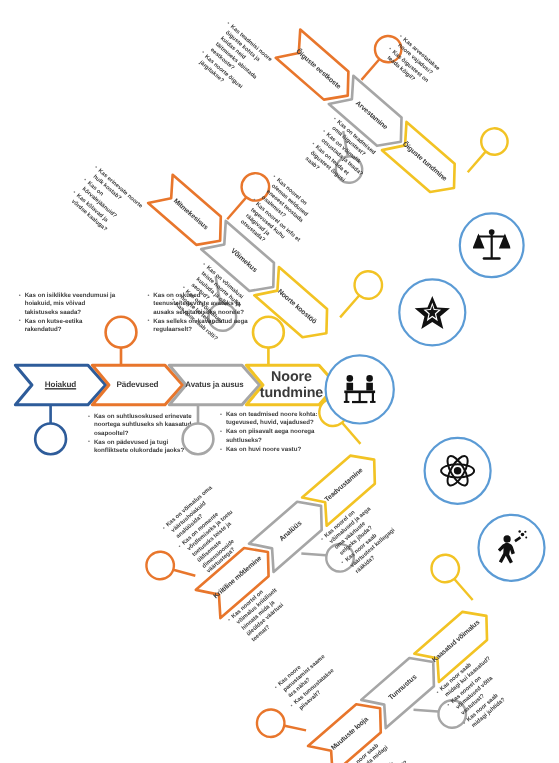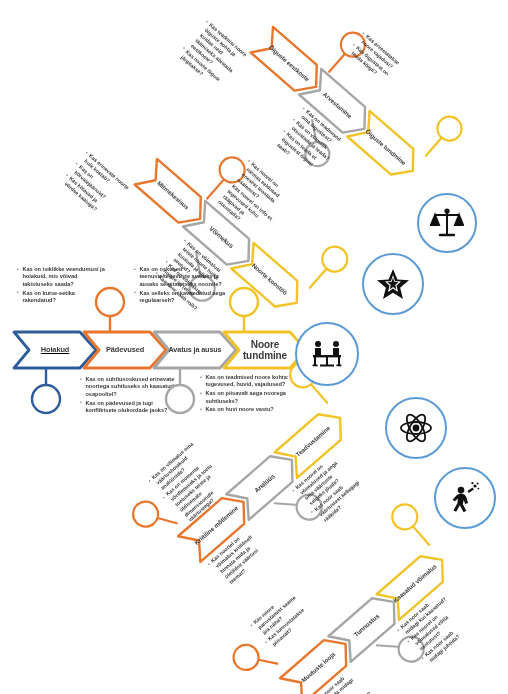--- a/index.html
+++ b/index.html
@@ -280,21 +280,21 @@
       <svg width="52" height="54" viewBox="0 0 52 54">
         <line x1="26" y1="30" x2="26" y2="52" stroke="#F2C324" stroke-width="2.4"></line>
         <circle cx="26" cy="16" r="14" fill="#fff" stroke="#F2C324" stroke-width="2.4"></circle>
       </svg>
     </div>
 
     <div class="chev" style="left:210px;top:0px;width:86px;height:40px;">
       <svg width="86" height="40" viewBox="0 0 86 40" preserveAspectRatio="none">
         <polygon points="2,2 68,2 84,20 68,38 2,38 17,20" fill="#fff" stroke="#F2C324" stroke-width="2.8" stroke-linejoin="round"></polygon>
       </svg>
-      <span class="lbl" style="font-size:10px;">Noore tundmine</span>
+      <span class="lbl" style="font-size:13px;">Noore tundmine</span>
     </div>
 
     <div class="notes main" style="left:188px;top:44px;width:100px;">
       <ul>
         <li>Kas on teadmised noore kohta: tugevused, huvid, vajadused?</li>
         <li>Kas on piisavalt aega noorega suhtluseks?</li>
         <li>Kas on huvi noore vastu?</li>
       </ul>
     </div>
   </div>

